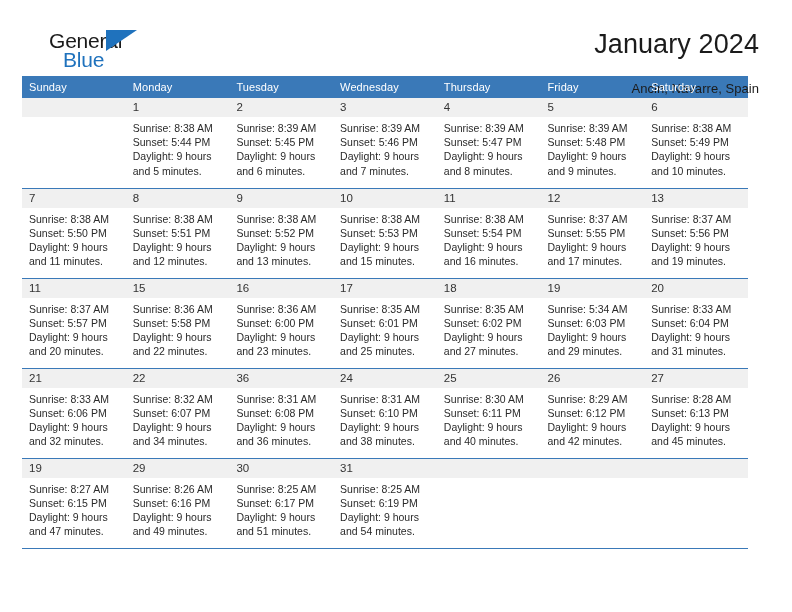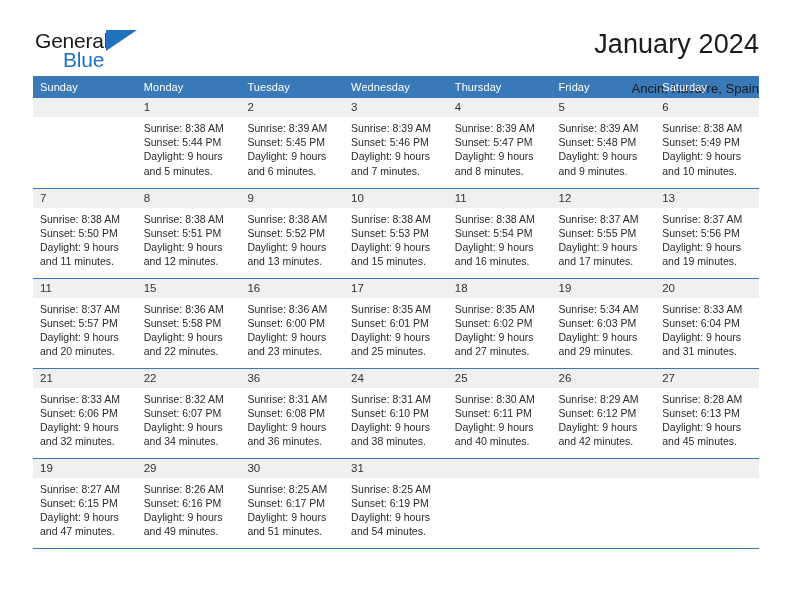--- a/index.html
+++ b/index.html
@@ -32,21 +32,21 @@
   }
   .logo {
     position: relative;
     width: 130px;
     height: 48px;
     line-height: 1;
     user-select: none;
   }
   .logo-general {
     position: absolute;
-    left: 2px;
+    left: 16px;
     top: 2px;
     font-size: 21px;
     letter-spacing: -0.2px;
     color: #1b1b1b;
     font-family: "Liberation Sans", sans-serif;
   }
   .logo-blue {
     position: absolute;
     left: 30px;
     top: 21px;
@@ -80,21 +80,21 @@
   .cal-subtitle {
     font-size: 13px;
     color: #1b1b1b;
     line-height: 18px;
     margin-top: 20px;
     letter-spacing: 0.05px;
   }
 
   
   .calendar {
-    margin: 0 33px;
+    margin: 0 22px;
     width: 726px;
     border-collapse: collapse;
     table-layout: fixed;
   }
   .calendar th {
     background: #3a79b8;
     color: #ffffff;
     font-size: 11px;
     font-weight: normal;
     text-align: left;

